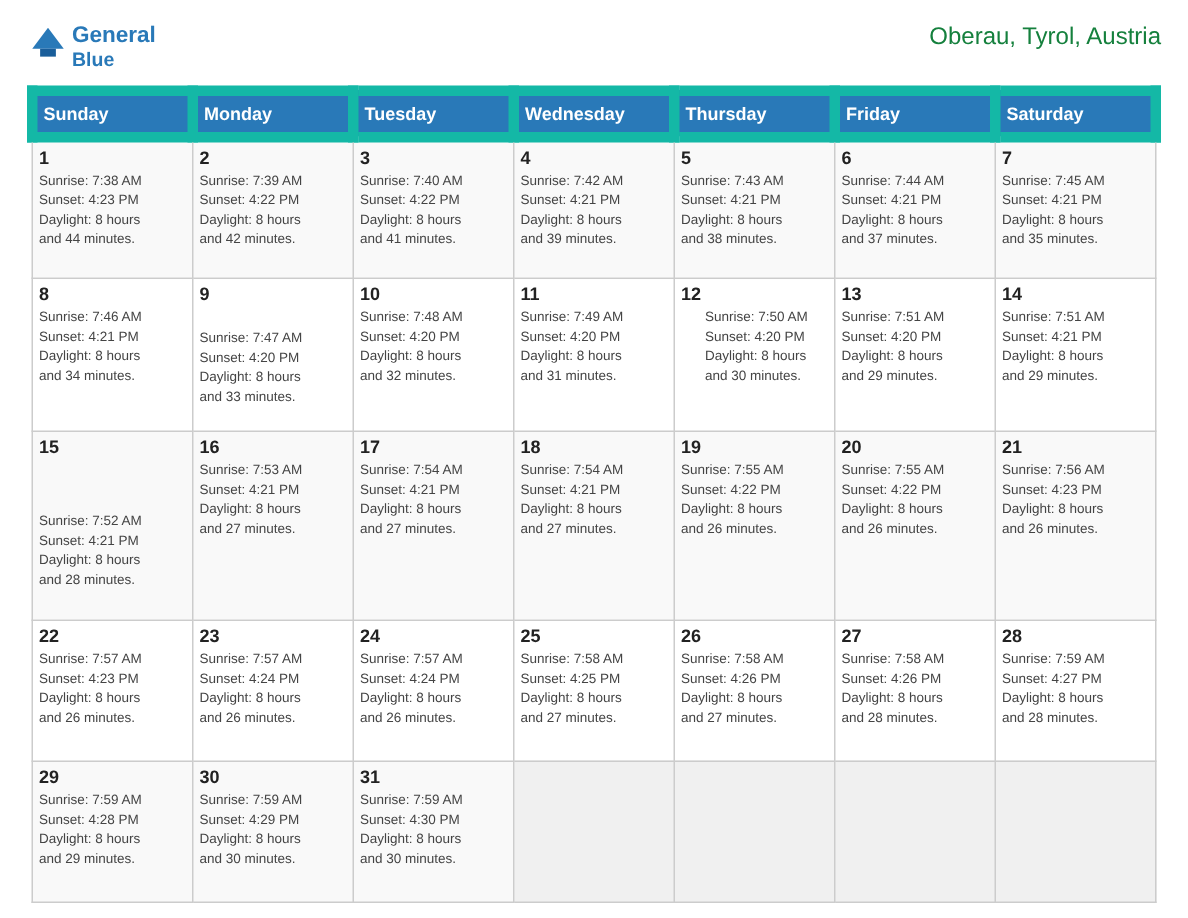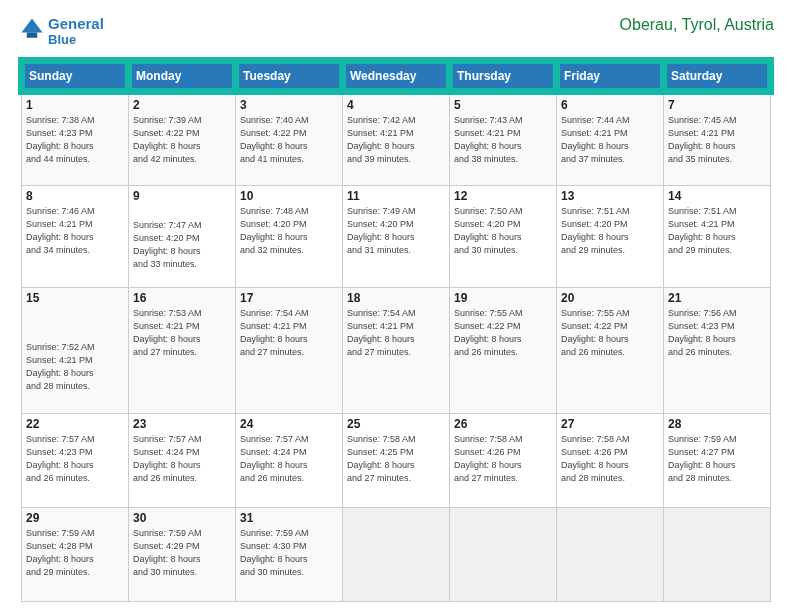--- a/index.html
+++ b/index.html
@@ -199,21 +199,21 @@
           </td>
           <td>
             <span class="day-num">11</span>
             <div class="day-info" style="white-space: pre-line;">Sunrise: 7:49 AM
 Sunset: 4:20 PM
 Daylight: 8 hours
 and 31 minutes.</div>
           </td>
           <td>
             <span class="day-num">12</span>
-            <div class="day-info" style="white-space: pre-line;">Sunrise: 7:50 AM
+            <div class="day-info" style="white-space: pre-line; margin-left: 16px;">Sunrise: 7:50 AM
 Sunset: 4:20 PM
 Daylight: 8 hours
 and 30 minutes.</div>
           </td>
           <td>
             <span class="day-num">13</span>
             <div class="day-info" style="white-space: pre-line;">Sunrise: 7:51 AM
 Sunset: 4:20 PM
 Daylight: 8 hours
 and 29 minutes.</div>

